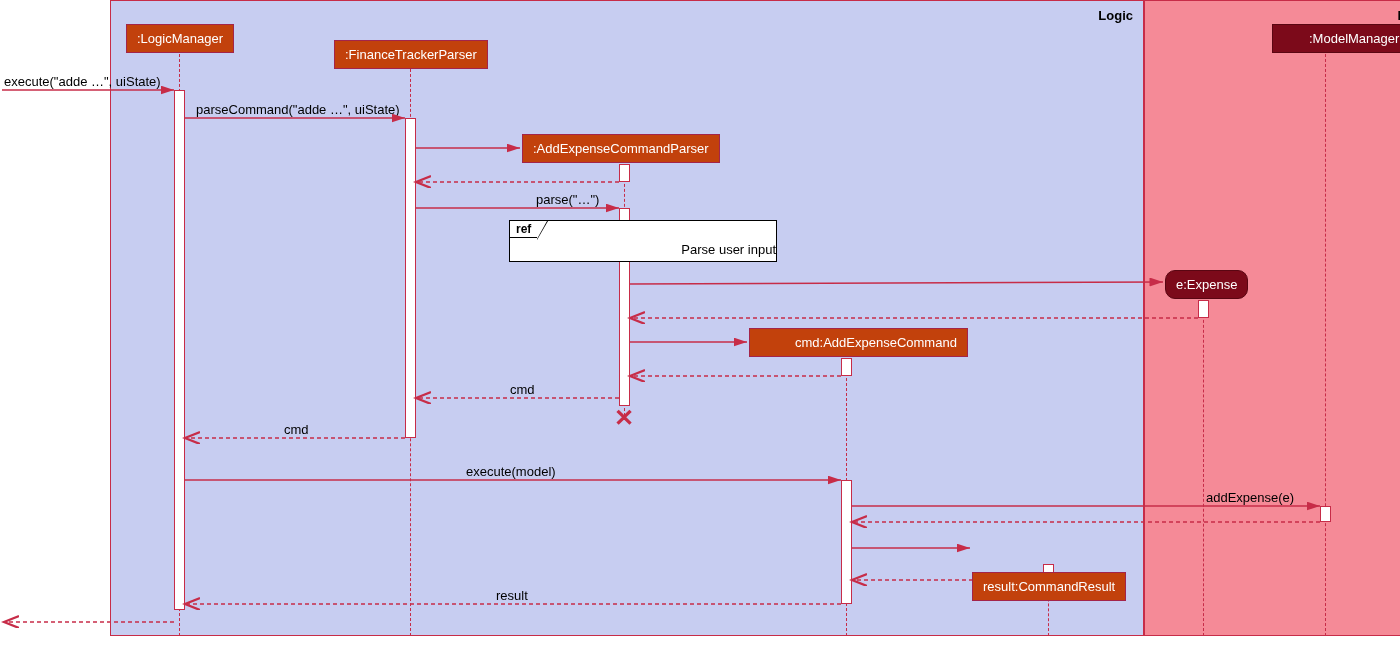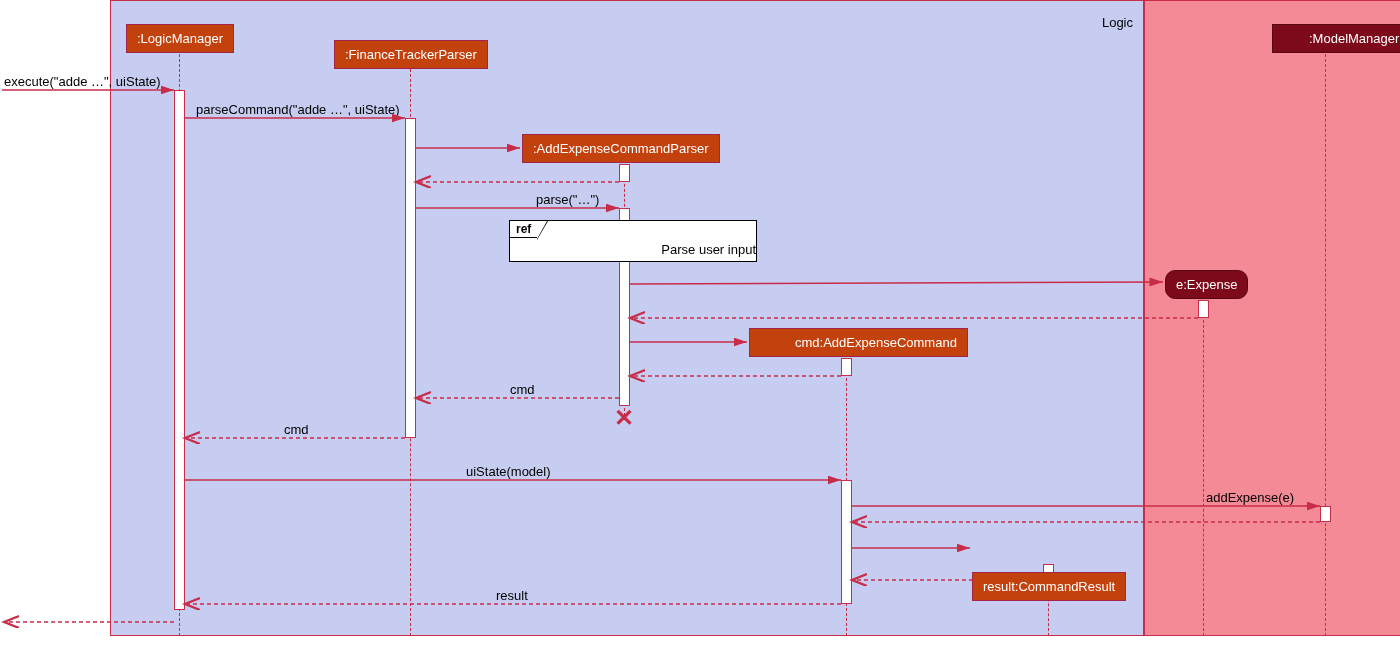--- a/index.html
+++ b/index.html
@@ -11,24 +11,24 @@
     width: 1400px;
     height: 646px;
     position: relative;
   }
   .region {
     position: absolute;
     border: 1.5px solid;
   }
   .region-label {
     position: absolute;
-    top: 12px;
+    top: 5px;
     right: 0;
     padding: 2px 10px;
-    font-weight: normal;
+    font-weight: bold;
     font-size: 13px;
   }
   .logic-region {
     background: #c7cdf1;
     border-color: #c72c48;
   }
   .logic-label {
     background: #c7cdf1;
     color: #000;
   }
@@ -170,34 +170,34 @@
 <div class="activation" style="left:619px; top:164px; height:18px;"></div>
 <div class="activation" style="left:619px; top:208px; height:198px;"></div>
 <div class="activation" style="left:1198px; top:300px; height:18px;"></div>
 <div class="activation" style="left:841px; top:358px; height:18px;"></div>
 <div class="activation" style="left:841px; top:480px; height:124px;"></div>
 <div class="activation" style="left:1320px; top:506px; height:16px;"></div>
 <div class="activation" style="left:1043px; top:564px; height:16px;"></div>
 
 <div class="destroy-x" style="left:614px; top:406px;">✕</div>
 
-<div class="ref-box" style="left:509px; top:220px; width:248px; height:42px;">
+<div class="ref-box" style="left:509px; top:220px; width:268px; height:42px;">
   <div class="ref-tab" style="border-right:none;">
     <span>ref</span>
     <span class="ref-tab-border"></span>
   </div>
   <div class="ref-text">Parse user input</div>
 </div>
 
 <div class="msg-label" style="left:4px; top:74px;">execute("adde …", uiState)</div>
 <div class="msg-label" style="left:196px; top:102px;">parseCommand("adde …", uiState)</div>
 <div class="msg-label" style="left:536px; top:192px;">parse("…")</div>
 <div class="msg-label" style="left:510px; top:382px;">cmd</div>
 <div class="msg-label" style="left:284px; top:422px;">cmd</div>
-<div class="msg-label" style="left:466px; top:464px;">uiState(model)</div>
+<div class="msg-label" style="left:466px; top:464px;">execute(model)</div>
 <div class="msg-label" style="left:1206px; top:490px;">addExpense(e)</div>
 <div class="msg-label" style="left:496px; top:588px;">result</div>
 
 <svg class="arrows">
   <defs>
     <marker id="solidHead" markerWidth="10" markerHeight="10" refX="9" refY="3" orient="auto">
       <path d="M0,0 L9,3 L0,6 Z" fill="#c72c48"></path>
     </marker>
     <marker id="openHead" markerWidth="12" markerHeight="12" refX="10" refY="4" orient="auto">
       <path d="M0,0 L10,4 L0,8" fill="none" stroke="#c72c48" stroke-width="1.5"></path>

